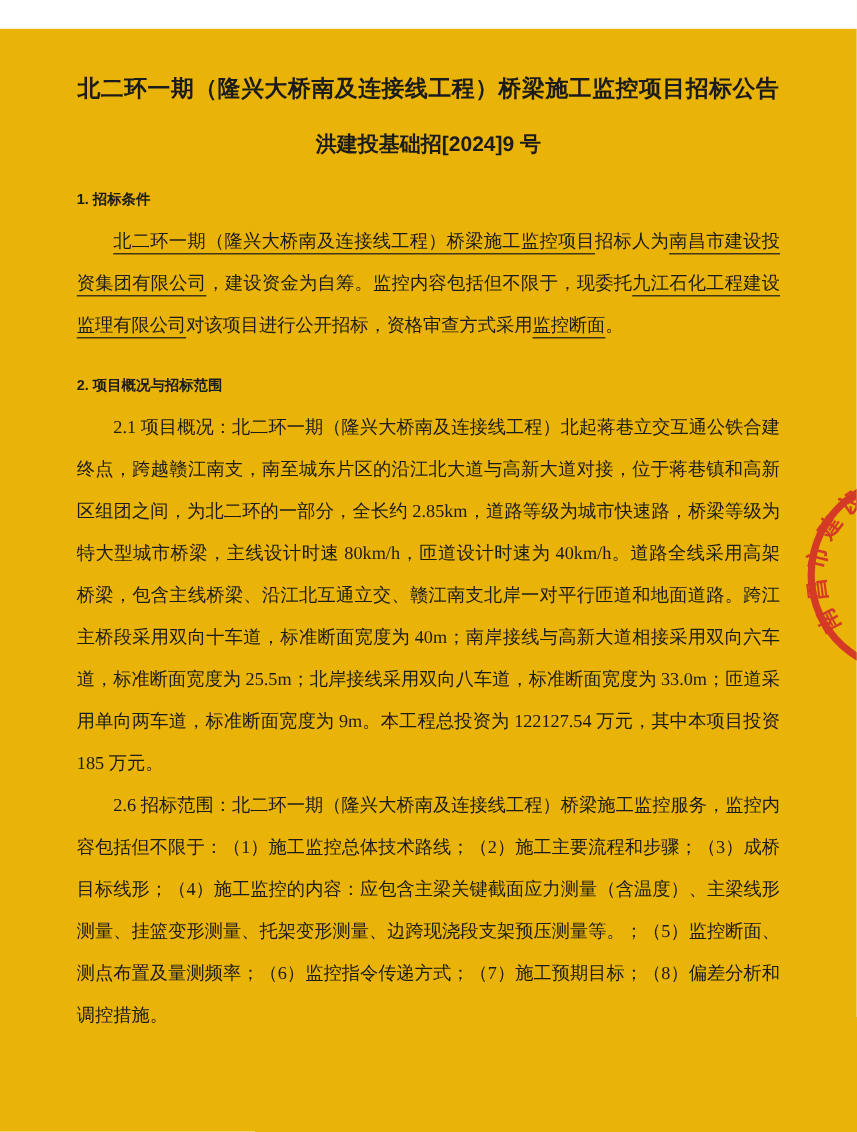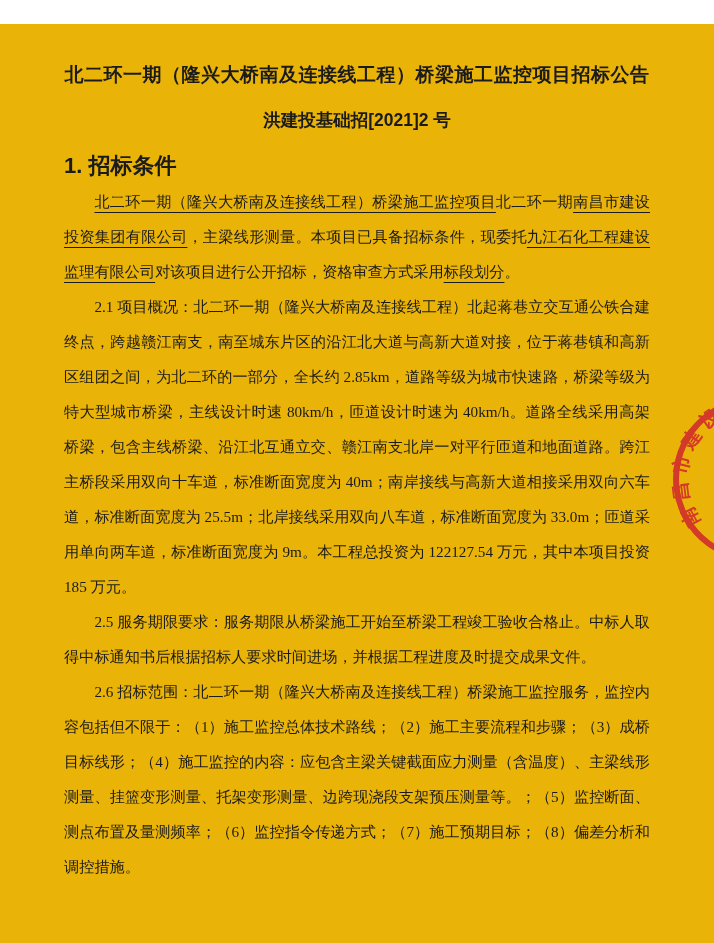--- a/index.html
+++ b/index.html
@@ -40,21 +40,21 @@
     font-weight: bold;
     font-size: 17.5px;
     line-height: 28px;
     text-align: center;
     margin: 16px 0 0 0;
   }
   .doc-body { margin-top: 4px; }
   .section-heading {
     font-family: "Liberation Sans", "DejaVu Sans", sans-serif;
     font-weight: bold;
-    font-size: 22px;
+    font-size: 12px;
     line-height: 26px;
     margin: 19px 0 5px 0;
   }
   .para {
     font-size: 15.2px;
     line-height: 35px;
     text-align: justify;
     text-indent: 2em;
     margin: 0;
   }
@@ -80,26 +80,26 @@
     font-size: 19px;
     letter-spacing: 6px;
   }
 </style>
 </head>
 <body>
 
 <div class="page">
   <div class="content">
     <h1 class="doc-title">北二环一期（隆兴大桥南及连接线工程）桥梁施工监控项目招标公告</h1>
-    <div class="doc-number">洪建投基础招[2021]2 号</div>
+    <div class="doc-number">洪建投基础招[2024]9 号</div>
     <div class="doc-body">
         <h2 class="section-heading"><span>1. 招标条件</span></h2>
-        <p class="para"><span class="u">北二环一期（隆兴大桥南及连接线工程）桥梁施工监控项目</span><span>北二环一期</span><span class="u">南昌市建设投资集团有限公司</span><span>，主梁线形测量。本项目已具备招标条件，现委托</span><span class="u">九江石化工程建设监理有限公司</span><span>对该项目进行公开招标，资格审查方式采用</span><span class="u">标段划分</span><span>。</span></p>
+        <p class="para"><span class="u">北二环一期（隆兴大桥南及连接线工程）桥梁施工监控项目</span><span>招标人为</span><span class="u">南昌市建设投资集团有限公司</span><span>，建设资金为自筹。监控内容包括但不限于，现委托</span><span class="u">九江石化工程建设监理有限公司</span><span>对该项目进行公开招标，资格审查方式采用</span><span class="u">监控断面</span><span>。</span></p>
+        <h2 class="section-heading"><span>2. 项目概况与招标范围</span></h2>
         <p class="para"><span>2.1 项目概况：北二环一期（隆兴大桥南及连接线工程）北起蒋巷立交互通公铁合建终点，跨越赣江南支，南至城东片区的沿江北大道与高新大道对接，位于蒋巷镇和高新区组团之间，为北二环的一部分，全长约 2.85km，道路等级为城市快速路，桥梁等级为特大型城市桥梁，主线设计时速 80km/h，匝道设计时速为 40km/h。道路全线采用高架桥梁，包含主线桥梁、沿江北互通立交、赣江南支北岸一对平行匝道和地面道路。跨江主桥段采用双向十车道，标准断面宽度为 40m；南岸接线与高新大道相接采用双向六车道，标准断面宽度为 25.5m；北岸接线采用双向八车道，标准断面宽度为 33.0m；匝道采用单向两车道，标准断面宽度为 9m。本工程总投资为 122127.54 万元，其中本项目投资 185 万元。</span></p>
-        <p class="para"><span>2.5 服务期限要求：服务期限从桥梁施工开始至桥梁工程竣工验收合格止。中标人取得中标通知书后根据招标人要求时间进场，并根据工程进度及时提交成果文件。</span></p>
         <p class="para"><span>2.6 招标范围：北二环一期（隆兴大桥南及连接线工程）桥梁施工监控服务，监控内容包括但不限于：（1）施工监控总体技术路线；（2）施工主要流程和步骤；（3）成桥目标线形；（4）施工监控的内容：应包含主梁关键截面应力测量（含温度）、主梁线形测量、挂篮变形测量、托架变形测量、边跨现浇段支架预压测量等。；（5）监控断面、测点布置及量测频率；（6）监控指令传递方式；（7）施工预期目标；（8）偏差分析和调控措施。</span></p>
       </div>
   </div>
 
   <svg class="stamp" viewBox="0 0 184 184" width="184" height="184" aria-hidden="true">
     <circle cx="92" cy="92" r="80" fill="none" stroke="#d2302a" stroke-width="6"></circle>
     <defs>
       <path id="stampArc" d="M 31.7,126.8 A 69.6,69.6 0 1 1 152.3,126.8" fill="none"></path>
     </defs>
     <text fill="#d2302a">

